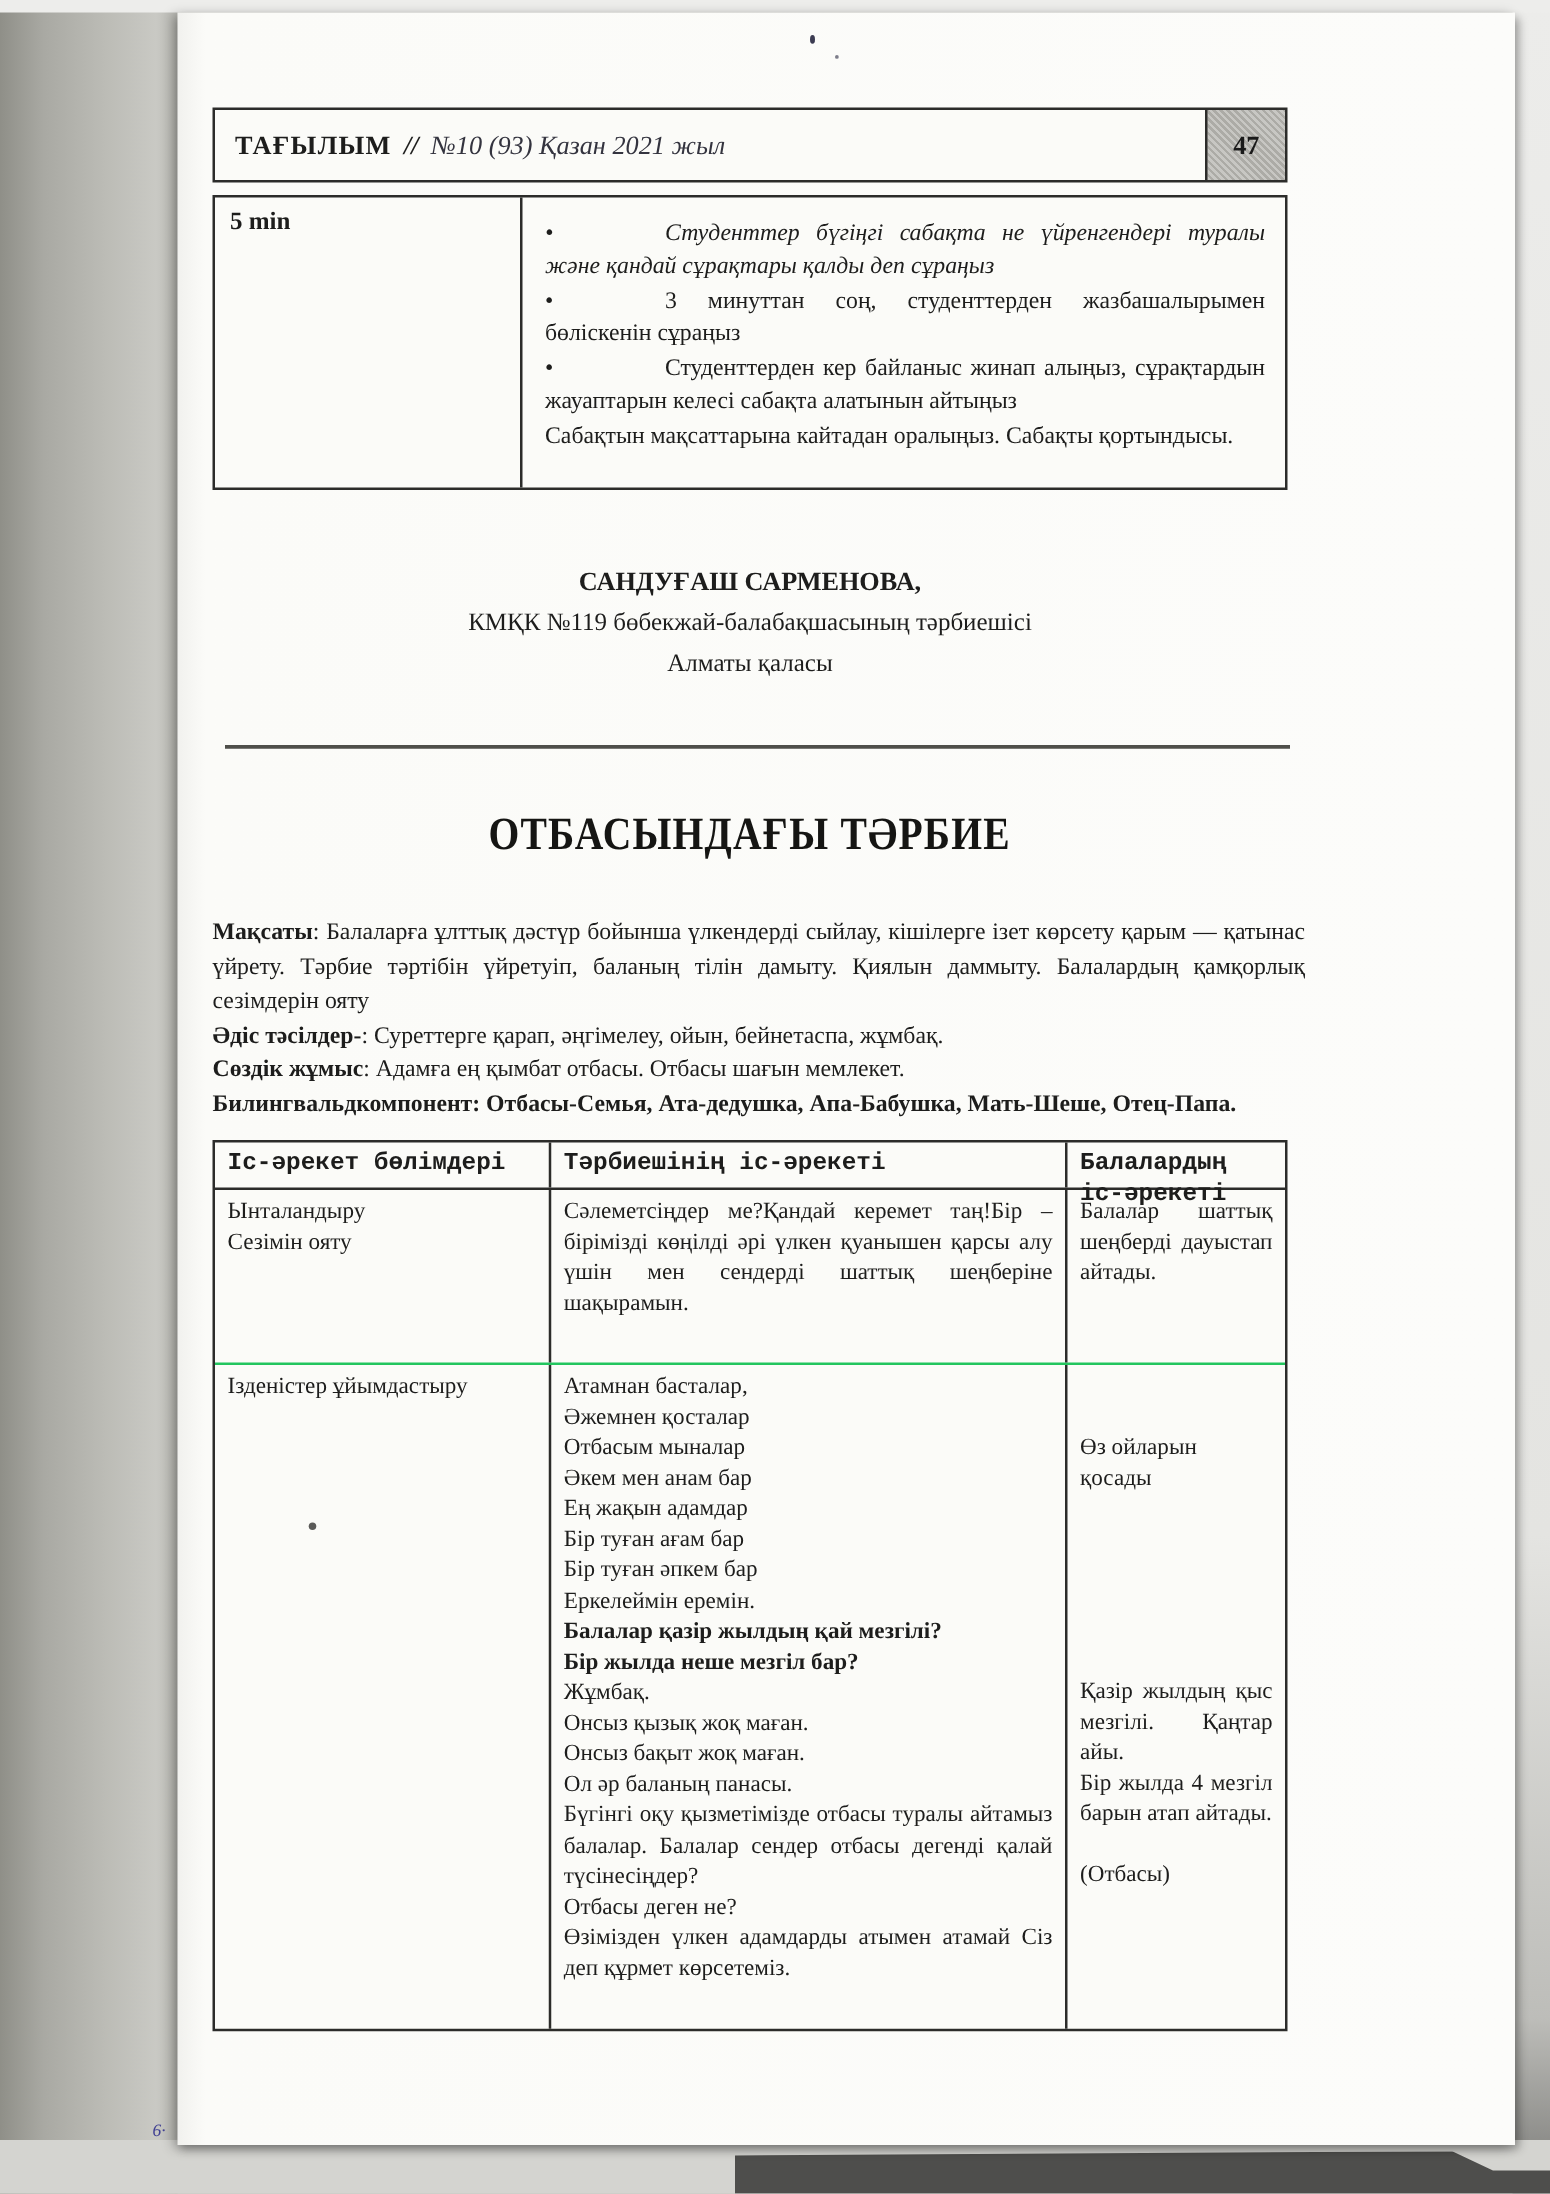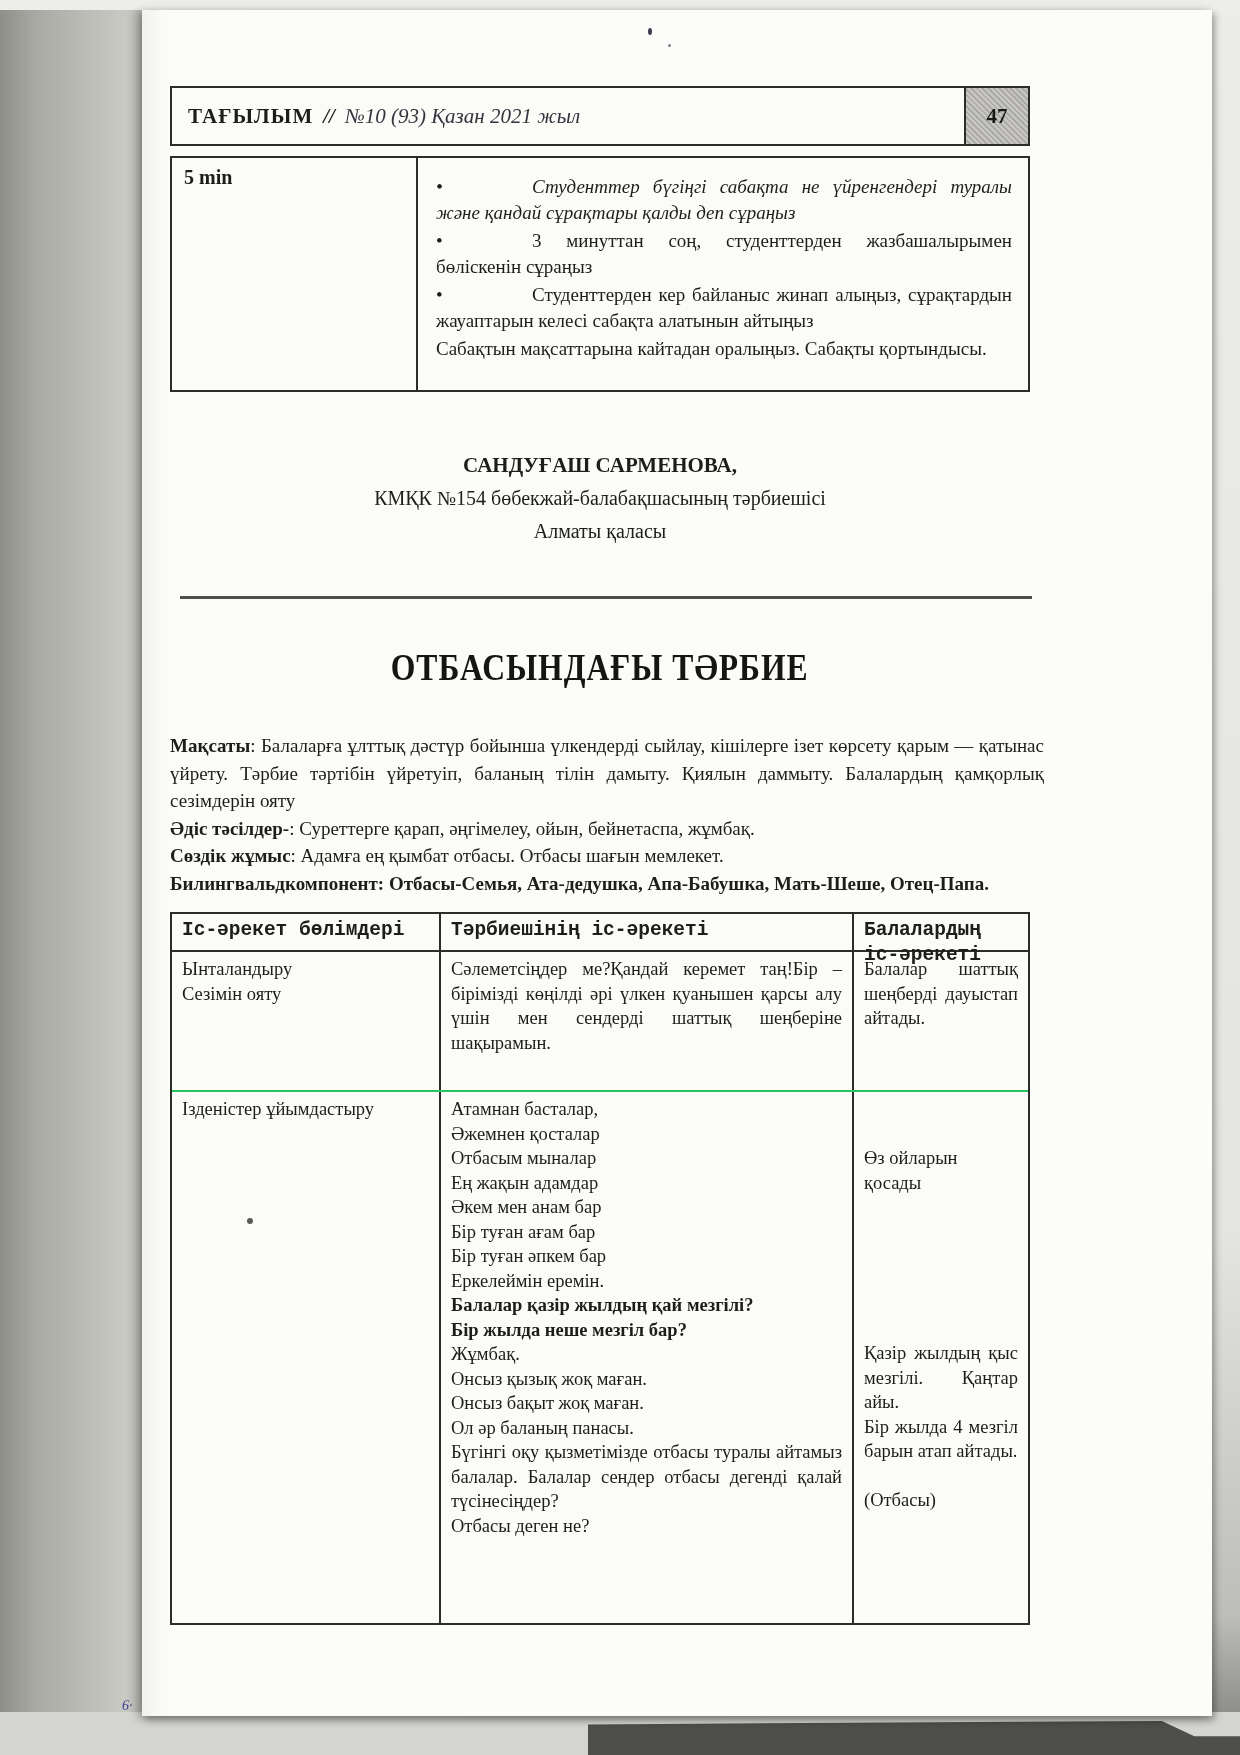--- a/index.html
+++ b/index.html
@@ -107,21 +107,21 @@
     <div class="tcol2">
       <p class="bullet-line it"><span class="bullet">•</span><span class="gap"></span><span>Студенттер бүгіңгі сабақта не үйренгендері туралы және қандай сұрақтары қалды деп сұраңыз</span></p>
       <p class="bullet-line"><span class="bullet">•</span><span class="gap"></span><span>3 минуттан соң, студенттерден жазбашалырымен бөліскенін сұраңыз</span></p>
       <p class="bullet-line"><span class="bullet">•</span><span class="gap"></span><span>Студенттерден кер байланыс жинап алыңыз, сұрақтардын жауаптарын келесі сабақта алатынын айтыңыз</span></p>
       <p class="bullet-line closing-par">Сабақтын мақсаттарына кайтадан оралыңыз. Сабақты қортындысы.</p>
     </div>
   </div>
 
   <div class="author-block">
     <div class="author-name">САНДУҒАШ САРМЕНОВА,</div>
-    <div class="author-affil">КМҚК №154 бөбекжай-балабақшасының тәрбиешісі</div>
+    <div class="author-affil">КМҚК №119 бөбекжай-балабақшасының тәрбиешісі</div>
     <div class="author-city">Алматы қаласы</div>
   </div>
 
   <div class="divider"></div>
 
   <div class="article-title-wrap">
     <span class="article-title">ОТБАСЫНДАҒЫ ТӘРБИЕ</span>
   </div>
 
   <div class="article-paras">
@@ -144,33 +144,34 @@
       </div>
       <div class="lc lc2 just">Сәлеметсіңдер ме?Қандай керемет таң!Бір –бірімізді көңілді әрі үлкен қуанышен қарсы алу үшін мен сендерді шаттық шеңберіне шақырамын.</div>
       <div class="lc lc3 just">Балалар шаттық шеңберді дауыстап айтады.</div>
     </div>
     <div class="lrow r2">
       <div class="lc lc1">Ізденістер ұйымдастыру</div>
       <div class="lc lc2">
         <div>Атамнан басталар,</div>
         <div>Әжемнен қосталар</div>
         <div>Отбасым мыналар</div>
+        <div>Әкем мен анам бар</div>
         <div>Ең жақын адамдар</div>
-        <div>Әкем мен анам бар</div>
         <div>Бір туған ағам бар</div>
         <div>Бір туған әпкем бар</div>
         <div>Еркелеймін еремін.</div>
         <div class="bold-line">Балалар қазір жылдың қай мезгілі?</div>
         <div class="bold-line">Бір жылда неше мезгіл бар?</div>
         <div>Жұмбақ.</div>
         <div>Онсыз қызық жоқ маған.</div>
         <div>Онсыз бақыт жоқ маған.</div>
         <div>Ол әр баланың панасы.</div>
         <div class="just">Бүгінгі оқу қызметімізде отбасы туралы айтамыз балалар. Балалар сендер отбасы дегенді қалай түсінесіңдер?</div>
         <div>Отбасы деген не?</div>
+        <div class="just">Өзімізден үлкен адамдарды атымен атамай Сіз деп құрмет көрсетеміз.</div>
       </div>
       <div class="lc lc3">
         <div class="sp1"></div>
         <div>Өз ойларын қосады</div>
         <div class="sp2"></div>
         <div class="just">Қазір жылдың қыс мезгілі. Қаңтар айы.</div>
         <div class="just">Бір жылда 4 мезгіл барын атап айтады.</div>
         <div class="sp3"></div>
         <div>(Отбасы)</div>
       </div>

